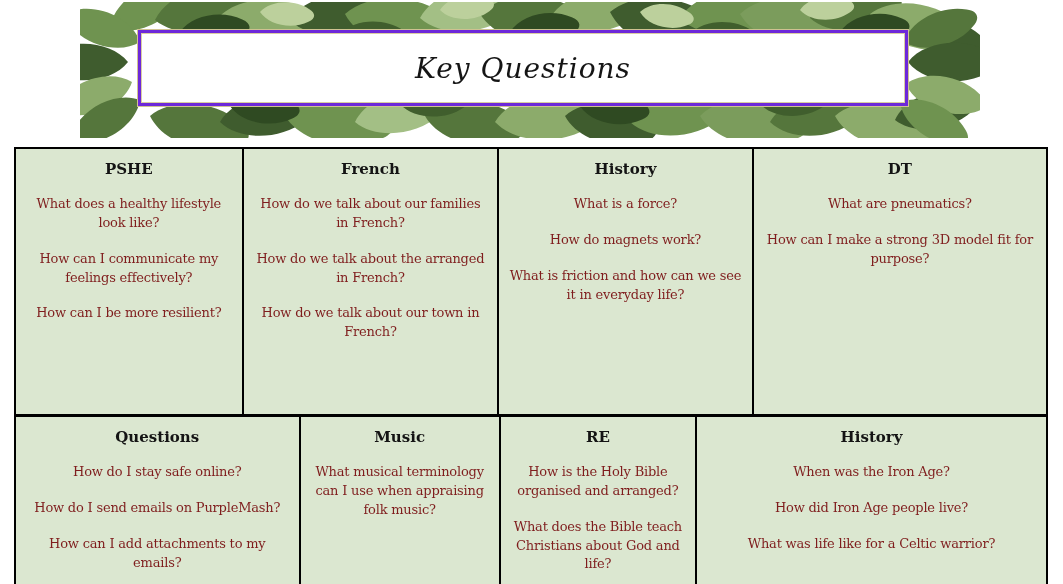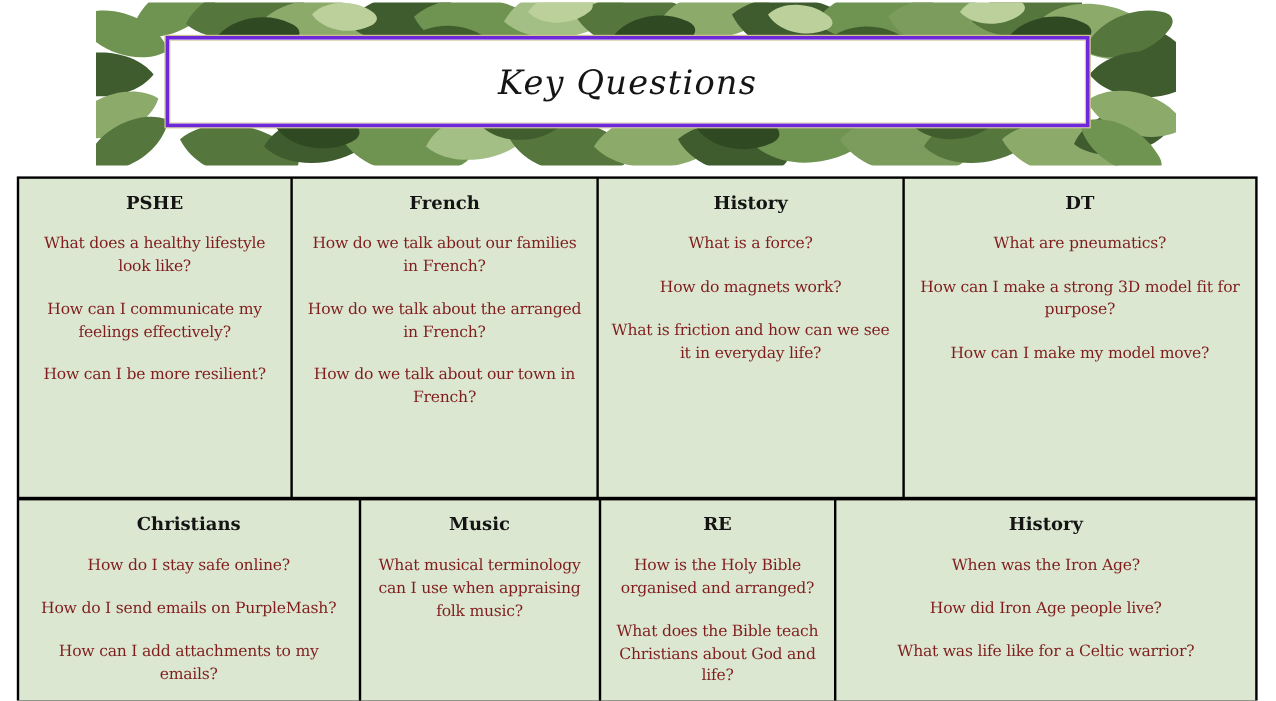--- a/index.html
+++ b/index.html
@@ -163,26 +163,25 @@
         <div class="cell">
           <div class="subject-title">History</div>
           <div class="question">What is a force?</div>
           <div class="question">How do magnets work?</div>
           <div class="question">What is friction and how can we see it in everyday life?</div>
         </div>
         <div class="cell">
           <div class="subject-title">DT</div>
           <div class="question">What are pneumatics?</div>
           <div class="question">How can I make a strong 3D model fit for purpose?</div>
-          <div class="question">How can I make my model move?</div>
         </div>
       </div>
     <div class="qrow row-1">
         <div class="cell">
-          <div class="subject-title">Christians</div>
+          <div class="subject-title">Questions</div>
           <div class="question">How do I stay safe online?</div>
           <div class="question">How do I send emails on <span class="squiggle">PurpleMash</span>?</div>
           <div class="question">How can I add attachments to my emails?</div>
         </div>
         <div class="cell">
           <div class="subject-title">Music</div>
           <div class="question">What musical terminology can I use when appraising folk music?</div>
         </div>
         <div class="cell">
           <div class="subject-title">RE</div>

